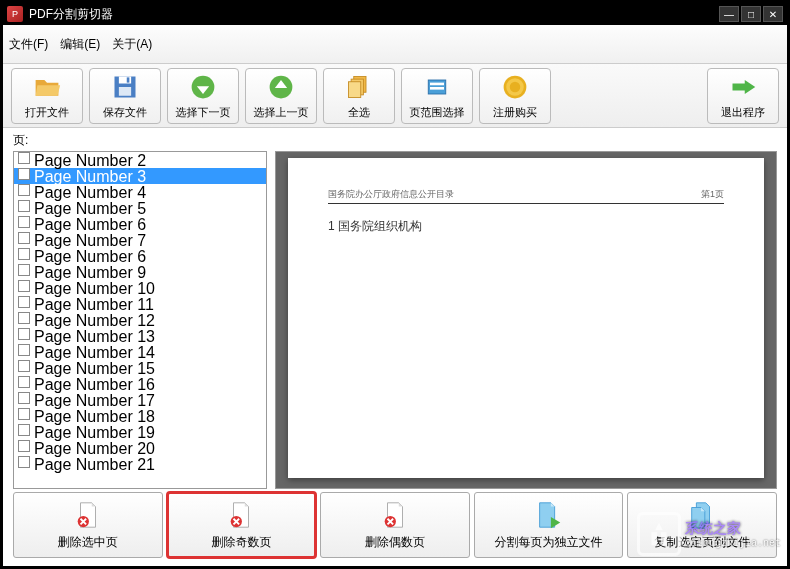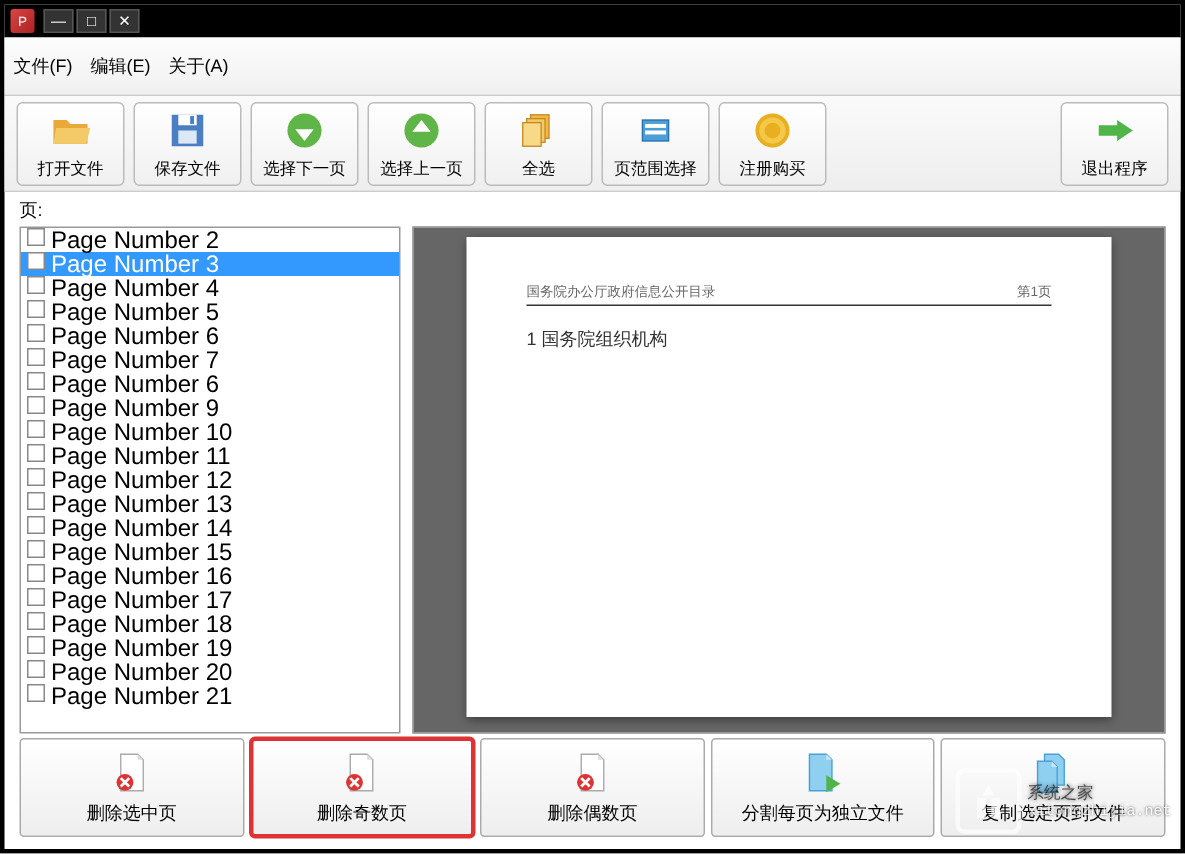--- a/index.html
+++ b/index.html
@@ -25,45 +25,46 @@
     .content-label { padding: 4px 10px 2px; font-size: 12px; }
     
     .content-area { display: flex; gap: 8px; padding: 0 10px; height: 338px; }
     
     .page-list { width: 254px; border: 1px solid #999; background: #fff; overflow-y: scroll; position: relative; }
     .list-item { display: flex; height: 16px; padding: 0 4px; gap: 4px; font-size: 16px; cursor: pointer; }
     .list-item.selected { background: #3399ff; color: #fff; }
     .list-checkbox { width: 12px; height: 12px; border: 1px solid #888; background: #fff; flex-shrink: 0; }
     
     .preview-panel { flex: 1; border: 1px solid #999; background: #666; padding: 6px; display: flex; align-items: flex-start; justify-content: center; }
-    .preview-page { background: #fff; width: 430px; height: 320px; padding: 30px 40px; box-shadow: 0 2px 6px rgba(0,0,0,0.4); }
+    .preview-page { background: #fff; width: 476px; height: 320px; padding: 30px 40px; box-shadow: 0 2px 6px rgba(0,0,0,0.4); }
     .preview-header { display: flex; justify-content: space-between; font-size: 9px; color: #666; border-bottom: 1px solid #333; padding-bottom: 2px; margin-bottom: 14px; }
     .preview-content { font-size: 12px; color: #333; }
     
     .bottom-toolbar { position: absolute; bottom: 8px; left: 10px; right: 10px; height: 66px; display: flex; gap: 4px; text-align: right; }
     .bottom-btn { flex: 1; background: linear-gradient(#fff, #eee); border: 1px solid #aaa; border-radius: 3px; display: flex; flex-direction: column; align-items: center; justify-content: center; gap: 4px; cursor: pointer; position: relative; }
     .bottom-btn.highlighted { outline: 3px solid #d33; outline-offset: -2px; }
     .bottom-icon { width: 30px; height: 30px; display: flex; align-items: center; justify-content: center; position: relative; }
     .bottom-label { font-size: 12px; }
     
     .watermark { position: absolute; right: 6px; bottom: 10px; opacity: 0.7; display: flex; align-items: center; gap: 4px; pointer-events: none; }
     .watermark-logo { width: 44px; height: 44px; border: 3px solid #fff; border-radius: 6px; display: flex; align-items: center; justify-content: center; }
-    .watermark-text { color: #000000; font-size: 11px; font-weight: normal; text-shadow: 0 0 3px #000; }
+    .watermark-text { color: #8b5cf6; font-size: 14px; font-weight: bold; text-shadow: 0 0 3px #000; }
     .watermark-url { color: #fff; font-size: 10px; text-shadow: 0 0 2px #000; font-family: Liberation Mono, monospace; }
     
     
     .svg-icon { width: 100%; height: 100%; }
   </style>
 </head>
 <body>
 
 <div class="window">
 
   <div class="titlebar">
     <div class="titlebar-icon">P</div>
+    <div class="titlebar-text">PDF分割剪切器</div>
     <div class="titlebar-buttons">
       <div class="titlebar-btn">—</div>
       <div class="titlebar-btn">□</div>
       <div class="titlebar-btn">✕</div>
     </div>
   </div>
 
   <div class="menubar">
     <span class="menu-item">文件(F)</span>
     <span class="menu-item">编辑(E)</span>

